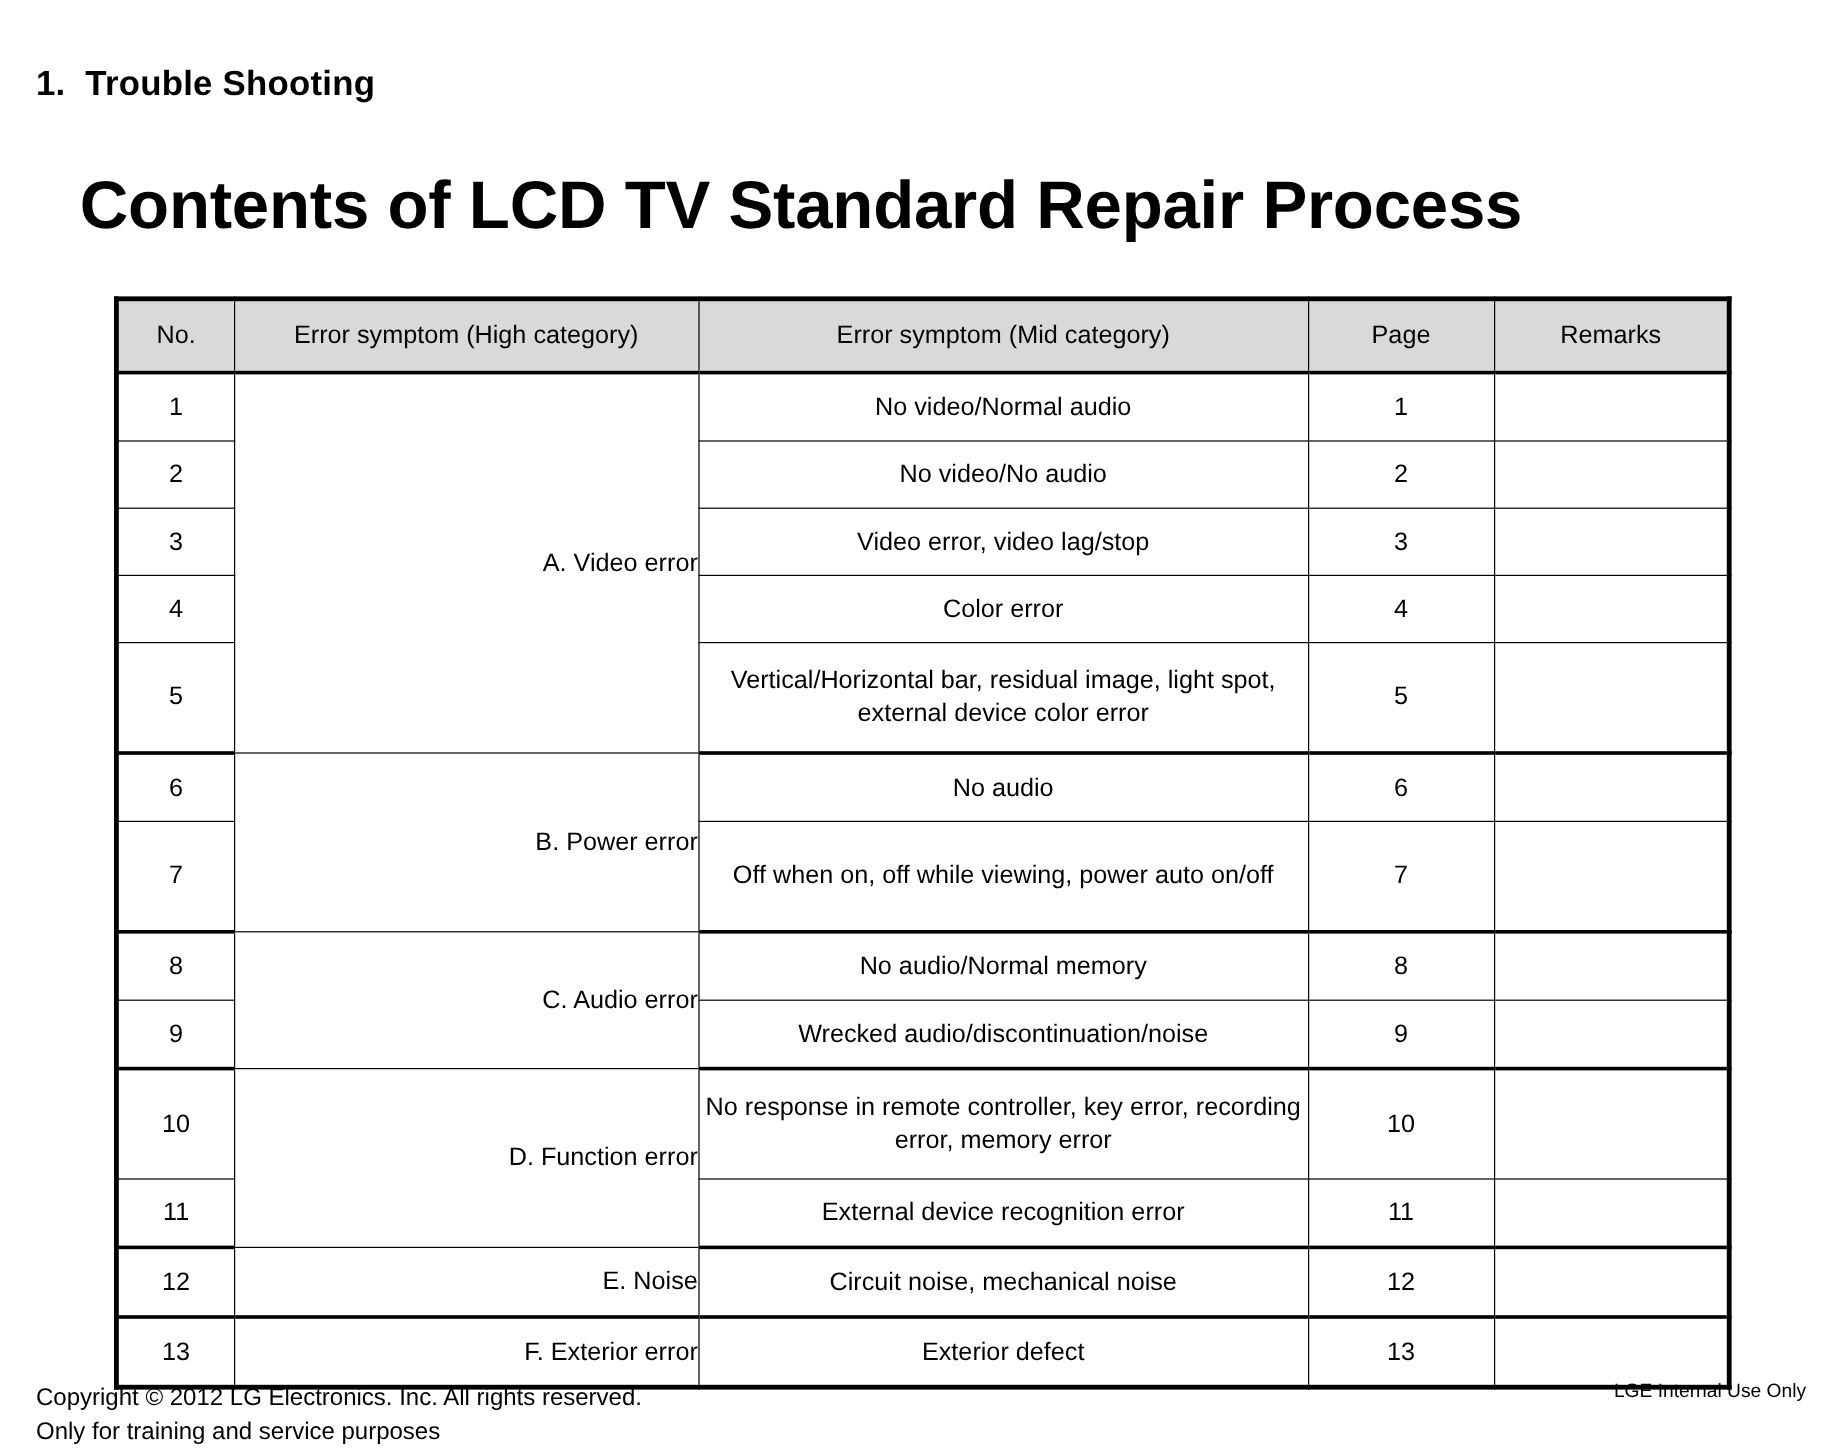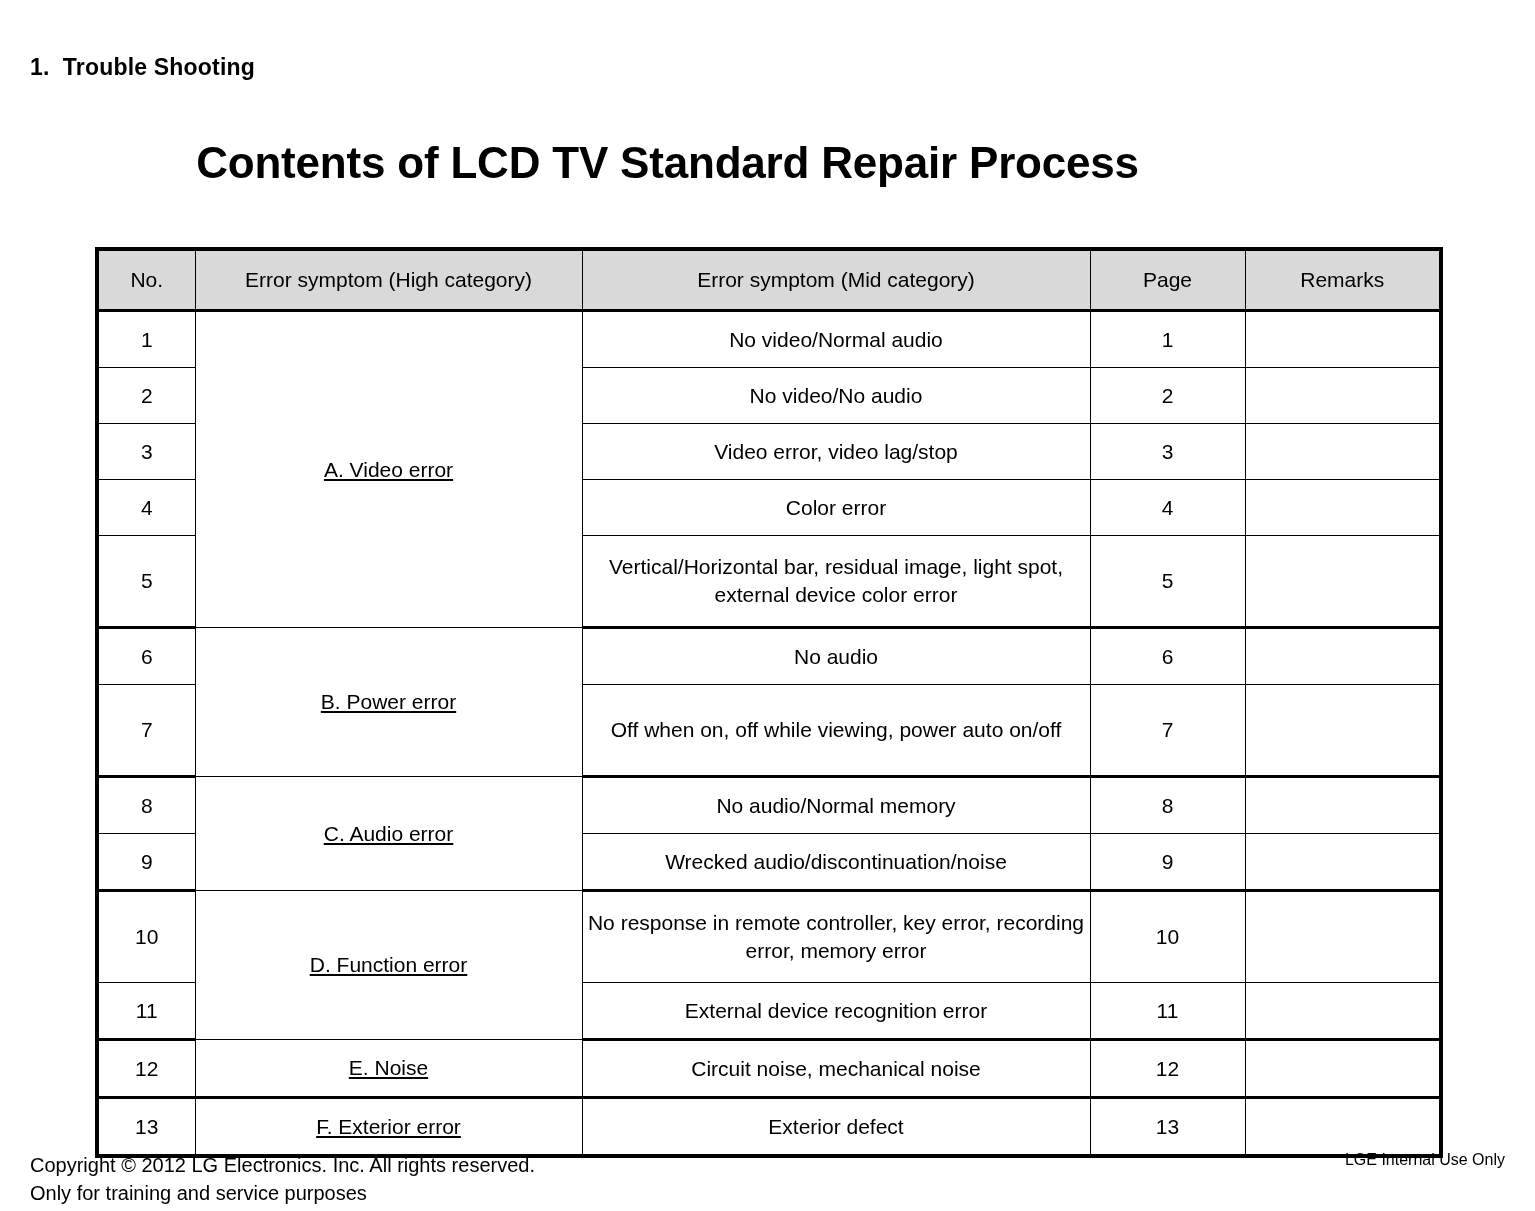--- a/index.html
+++ b/index.html
@@ -14,33 +14,33 @@
     font-family: "Liberation Sans", sans-serif;
     color: #000000;
     overflow: hidden;
   }
 
   
   #slide-heading {
     position: absolute;
     left: 30px;
     top: 54px;
-    font-size: 23px;
+    font-size: 29px;
     font-weight: bold;
     letter-spacing: 0.2px;
     white-space: pre;
   }
 
   #slide-title {
     position: absolute;
     left: 0;
     right: 0;
     top: 138px;
     text-align: center;
-    font-size: 44px;
+    font-size: 56px;
     font-weight: bold;
     letter-spacing: -0.2px;
     padding-right: 200px;
   }
 
   
   #contents-table-wrap {
     position: absolute;
     left: 95px;
     top: 247px;
@@ -74,24 +74,23 @@
   col.c-high     { width: 387px; }
   col.c-mid      { width: 508px; }
   col.c-page     { width: 155px; }
   col.c-remarks  { width: 196px; }
 
   td.cell-no {
     text-align: center;
     vertical-align: middle;
   }
   td.cell-high {
-    text-align: center;
+    text-align: right;
     padding-left: 13px;
     vertical-align: middle;
-    text-decoration: underline;
   }
   td.cell-mid {
     text-align: center;
     padding-left: 13px;
     padding-right: 8px;
     vertical-align: middle;
     line-height: 1.32;
   }
   td.cell-page {
     text-align: center;

